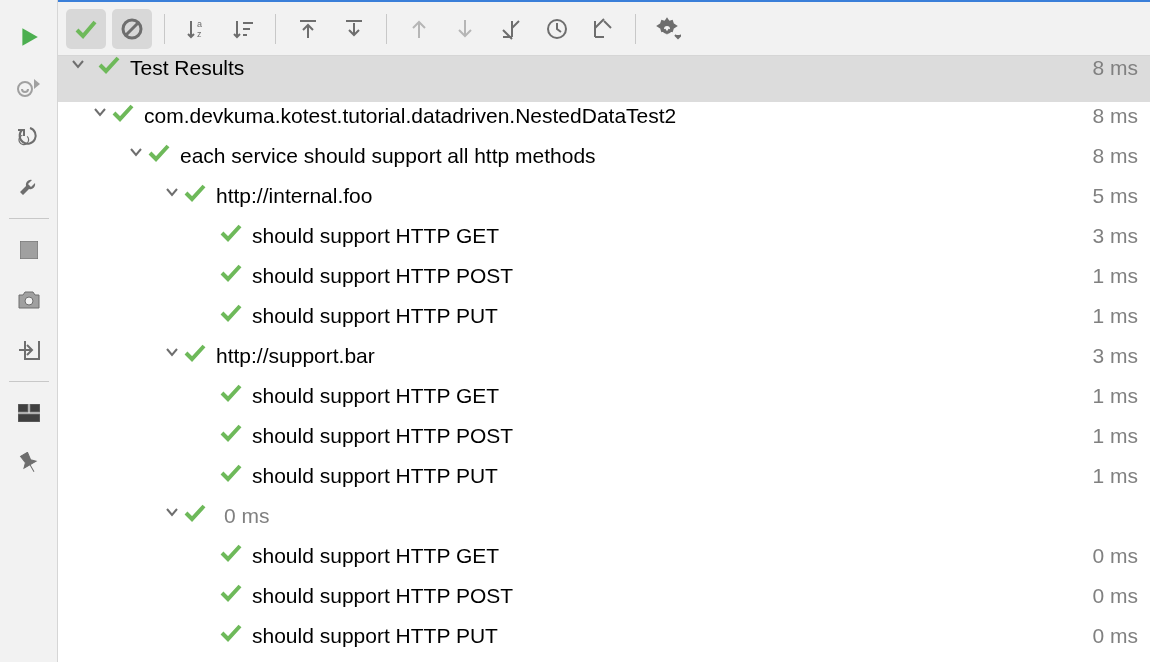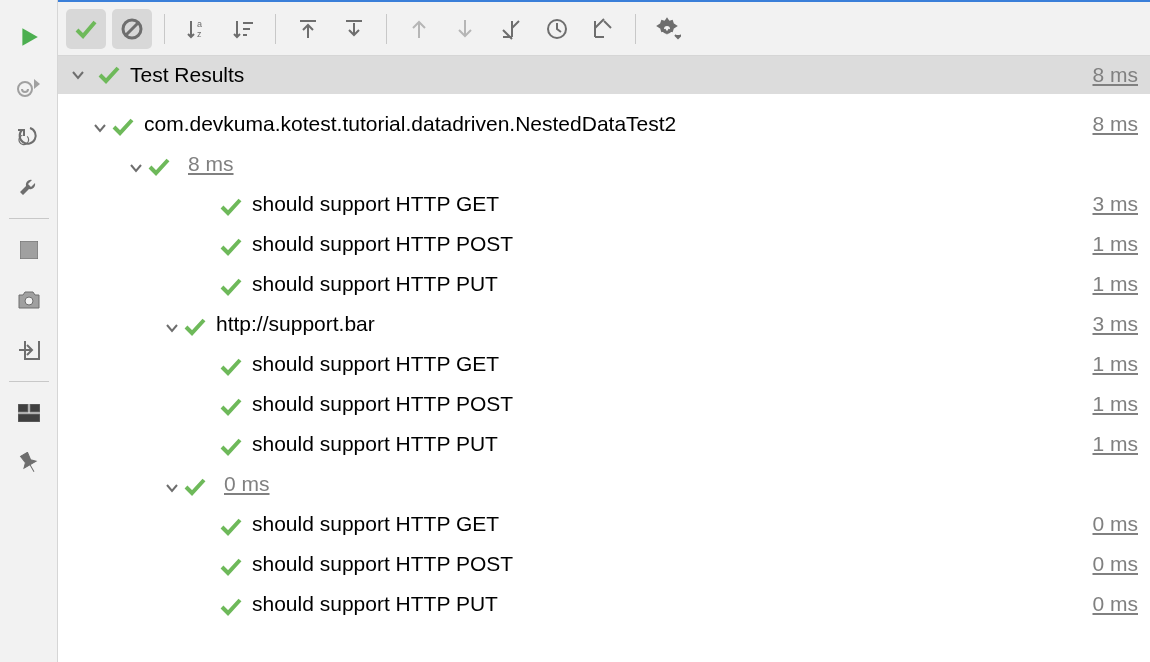--- a/index.html
+++ b/index.html
@@ -56,24 +56,24 @@
     border-radius: 5px;
     cursor: pointer;
   }
   .tbtn svg { stroke: #6e6e6e; fill: none; stroke-width: 2; }
   .tbtn.tgl { background: #d8d8d8; }
   .tbtn.disabled { opacity: .45; cursor: default; }
   .tsep { width: 1px; height: 30px; background: #c8c8c8; margin: 0 6px; }
 
   
   .header {
-    height: 38px;
+    height: 46px;
     background: #dcdcdc;
     display: flex;
-    align-items: center;
+    align-items: flex-start;
     padding: 0 12px;
     font-size: 21px;
   }
   .header .chev {
     width: 20px; display: inline-flex; margin-right: 8px;
   }
   .header .chk {
     margin-right: 10px; display: inline-flex;
   }
   .header .dur {
@@ -81,35 +81,35 @@
   }
 
   
   .tree {
     flex: 1;
     overflow: hidden;
     padding-top: 2px;
   }
   .node {
     display: flex;
-    align-items: flex-end;
+    align-items: flex-start;
     height: 40px;
     padding-right: 12px;
   }
   .indent { width: 36px; flex-shrink: 0; }
   .chevron {
     width: 24px; display: inline-flex; justify-content: center;
     flex-shrink: 0;
   }
   .chevron.none { visibility: hidden; }
   .check {
     display: inline-flex; margin-right: 10px; flex-shrink: 0;
   }
   .label { flex: 1; white-space: nowrap; overflow: hidden; }
-  .dur   { color: #808080; margin-left: 8px; text-decoration: underline; }
+  .dur   { color: #808080; margin-left: 8px; }
 
   
   svg { display: block; }
   .green { stroke: #6eb95a; }
 </style>
 </head>
 <body>
 
 <div class="gutter">
   <div class="gbtn">
@@ -287,21 +287,39 @@
         <span class="chevron">
           <svg width="16" height="16" viewBox="0 0 16 16">
             <path d="M3 5l5 6 5-6" fill="none" stroke="#6e6e6e" stroke-width="2"></path>
           </svg>
         </span>
         <span class="check">
           <svg width="22" height="18" viewBox="0 0 22 18">
             <path d="M2 9l6 6L20 2" fill="none" class="green" stroke-width="4"></path>
           </svg>
         </span>
+        <span class="label">each service should support all http methods</span>
         <span class="dur">8 ms</span>
+      </div>
+      <div class="node">
+        <span class="indent"></span>
+        <span class="indent"></span>
+        <span style="width: 30px; flex-shrink: 0;"></span>
+        <span class="chevron">
+          <svg width="16" height="16" viewBox="0 0 16 16">
+            <path d="M3 5l5 6 5-6" fill="none" stroke="#6e6e6e" stroke-width="2"></path>
+          </svg>
+        </span>
+        <span class="check">
+          <svg width="22" height="18" viewBox="0 0 22 18">
+            <path d="M2 9l6 6L20 2" fill="none" class="green" stroke-width="4"></path>
+          </svg>
+        </span>
+        <span class="label">http://internal.foo</span>
+        <span class="dur">5 ms</span>
       </div>
       <div class="node">
         <span class="indent"></span>
         <span class="indent"></span>
         <span class="indent"></span>
         <span style="width: 30px; flex-shrink: 0;"></span>
         <span class="chevron none">
           <svg width="16" height="16" viewBox="0 0 16 16">
             <path d="M3 5l5 6 5-6" fill="none" stroke="#6e6e6e" stroke-width="2"></path>
           </svg>

